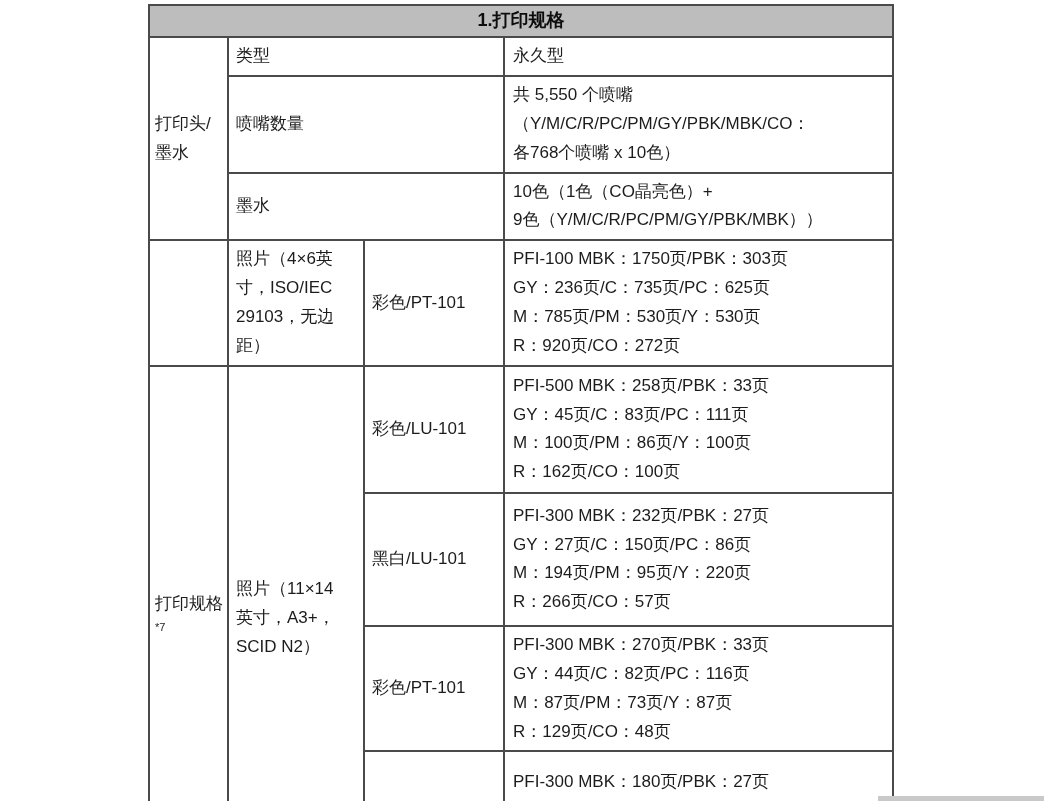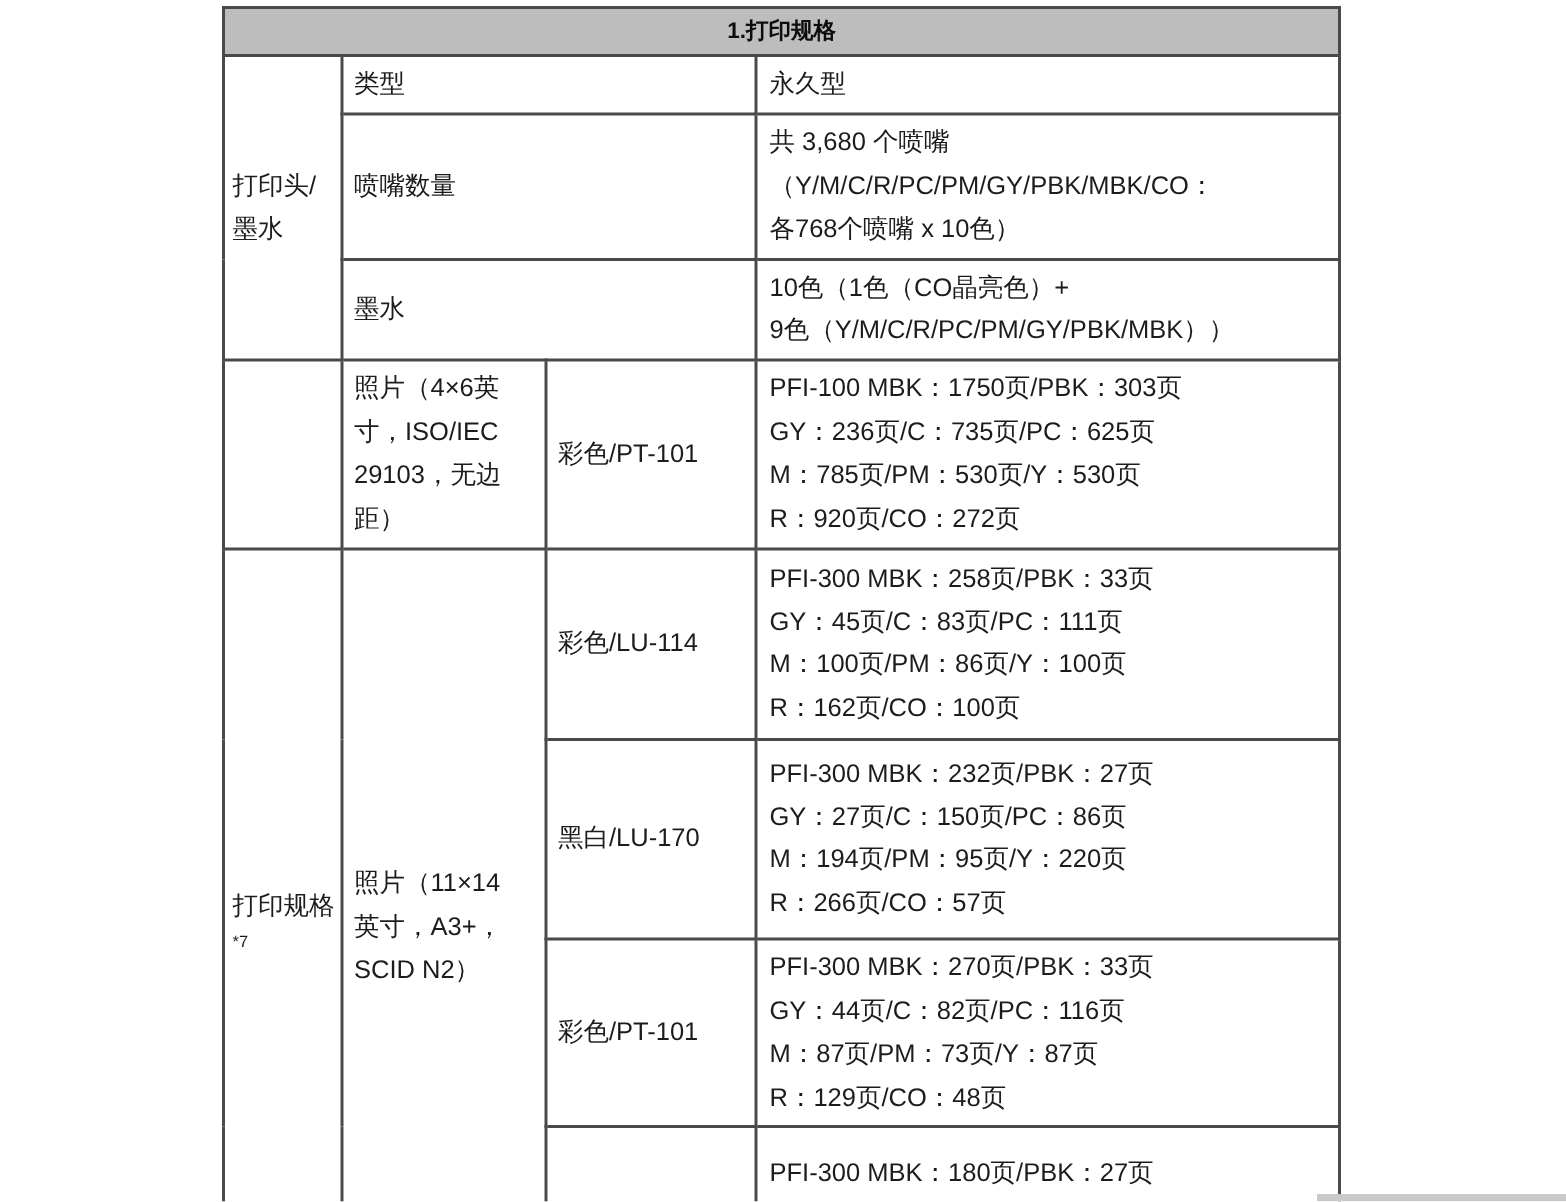--- a/index.html
+++ b/index.html
@@ -11,21 +11,21 @@
     position:absolute;left:148px;top:4px;width:744px;
     border-collapse:collapse;table-layout:fixed;
     font-size:17px;line-height:1.7;
   }
   table.spec td{
     border:2px solid #4a4a4a;vertical-align:middle;overflow:hidden;
     word-break:break-word;
   }
   td.title-cell{
     background:#bdbdbd;text-align:center;font-weight:bold;
-    font-size:15px;line-height:1.3;color:#0d0d0d;height:28px;
+    font-size:18px;line-height:1.3;color:#0d0d0d;height:28px;
   }
   td.group-cell{padding:3px 4px 3px 5px;}
   td.label-cell{padding:3px 7px;font-family:Liberation Serif, serif;}
   td.mode-cell{padding:3px 7px;}
   td.value-cell{padding:4px 8px;white-space:pre-wrap;}
   td.paper-cell{padding:4px 7px;white-space:pre-wrap;}
   sup.footnote{font-size:11px;line-height:0;}
   tr.r1{height:34px}
   tr.r2{height:87px}
   tr.r3{height:56px}
@@ -58,21 +58,21 @@
     </tr>
 
     <tr class="r1">
       <td rowspan="3" class="group-cell"><span>打印头/墨水</span></td>
       <td colspan="2" class="label-cell">类型</td>
       <td class="value-cell">永久型</td>
     </tr>
 
     <tr class="r2">
       <td colspan="2" class="label-cell">喷嘴数量</td>
-      <td class="value-cell">共 3,680 个喷嘴
+      <td class="value-cell">共 5,550 个喷嘴
 （Y/M/C/R/PC/PM/GY/PBK/MBK/CO：
 各768个喷嘴 x 10色）</td>
     </tr>
 
     <tr class="r3">
       <td colspan="2" class="label-cell">墨水</td>
       <td class="value-cell">10色（1色（CO晶亮色）+
 9色（Y/M/C/R/PC/PM/GY/PBK/MBK））</td>
     </tr>
 
@@ -87,29 +87,29 @@
 GY：236页/C：735页/PC：625页
 M：785页/PM：530页/Y：530页
 R：920页/CO：272页</td>
     </tr>
 
     <tr class="r5">
       <td rowspan="4" class="group-cell"><span>打印规格</span><sup class="footnote">*7</sup></td>
       <td rowspan="4" class="paper-cell">照片（11×14
 英寸，A3+，
 SCID N2）</td>
-      <td class="mode-cell">彩色/LU-114</td>
-      <td class="value-cell">PFI-300 MBK：258页/PBK：33页
+      <td class="mode-cell">彩色/LU-101</td>
+      <td class="value-cell">PFI-500 MBK：258页/PBK：33页
 GY：45页/C：83页/PC：111页
 M：100页/PM：86页/Y：100页
 R：162页/CO：100页</td>
     </tr>
 
     <tr class="r6">
-      <td class="mode-cell">黑白/LU-170</td>
+      <td class="mode-cell">黑白/LU-101</td>
       <td class="value-cell">PFI-300 MBK：232页/PBK：27页
 GY：27页/C：150页/PC：86页
 M：194页/PM：95页/Y：220页
 R：266页/CO：57页</td>
     </tr>
 
     <tr class="r7">
       <td class="mode-cell">彩色/PT-101</td>
       <td class="value-cell">PFI-300 MBK：270页/PBK：33页
 GY：44页/C：82页/PC：116页

